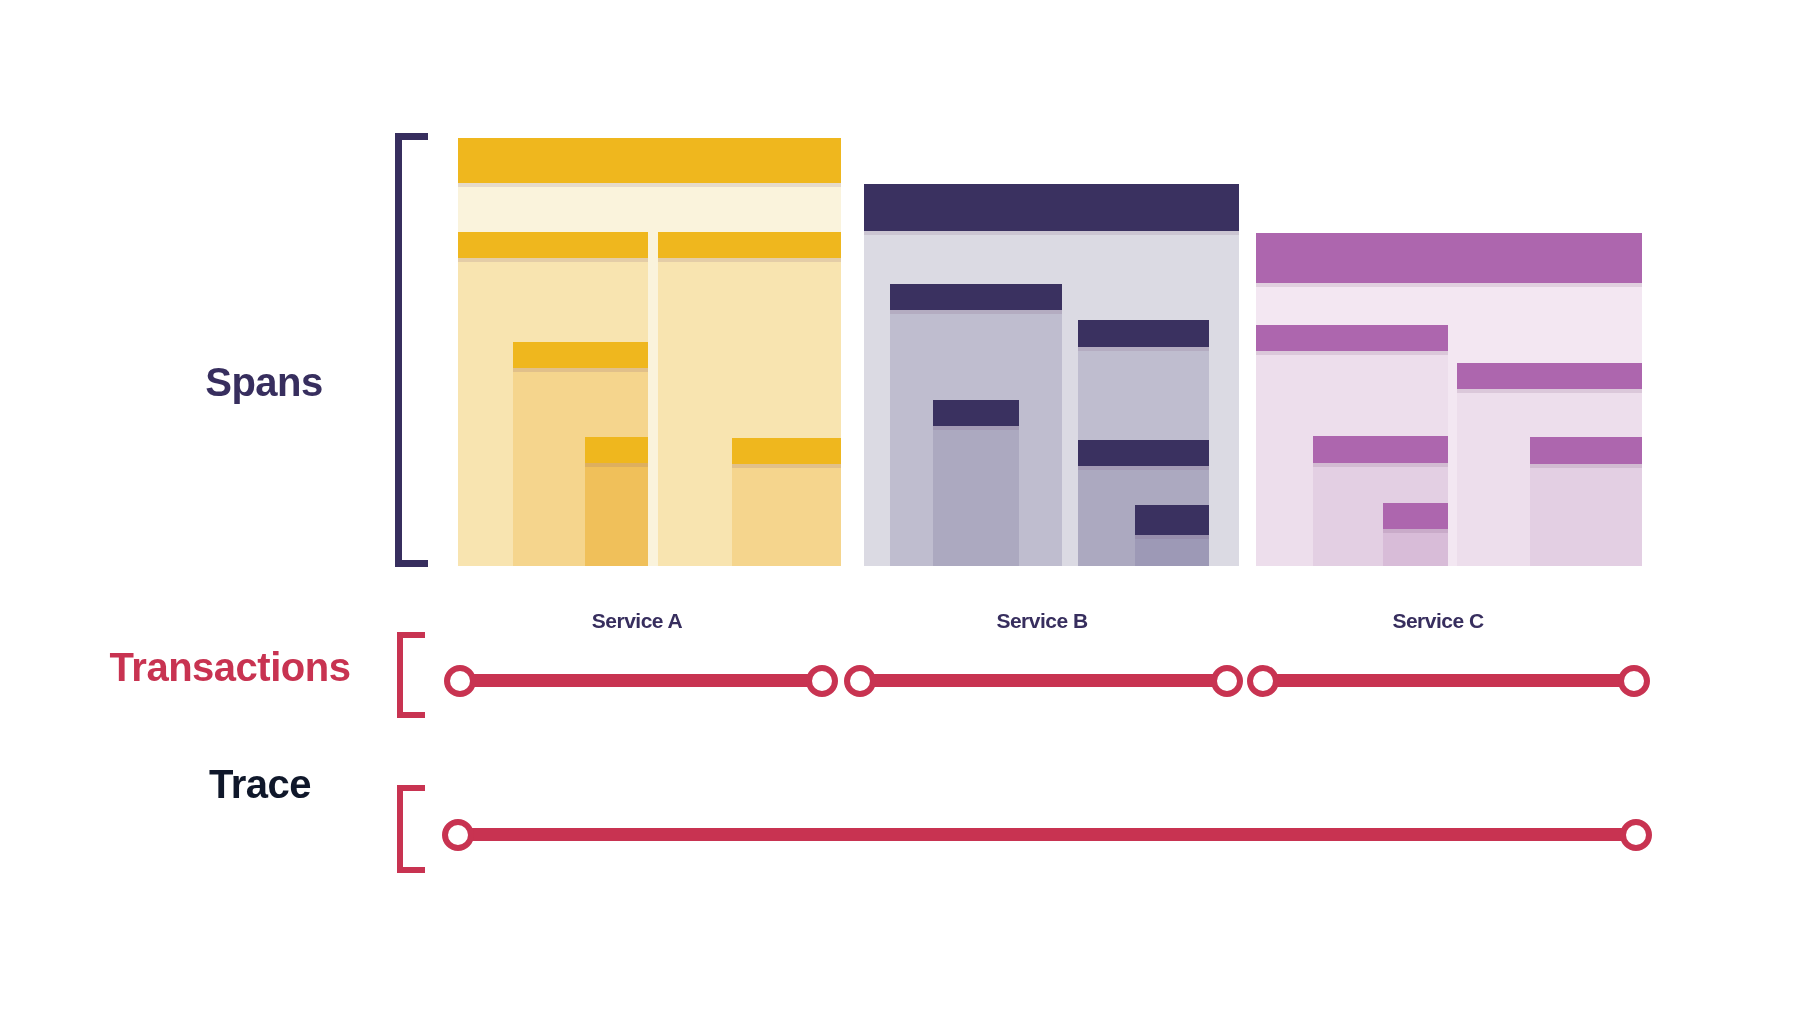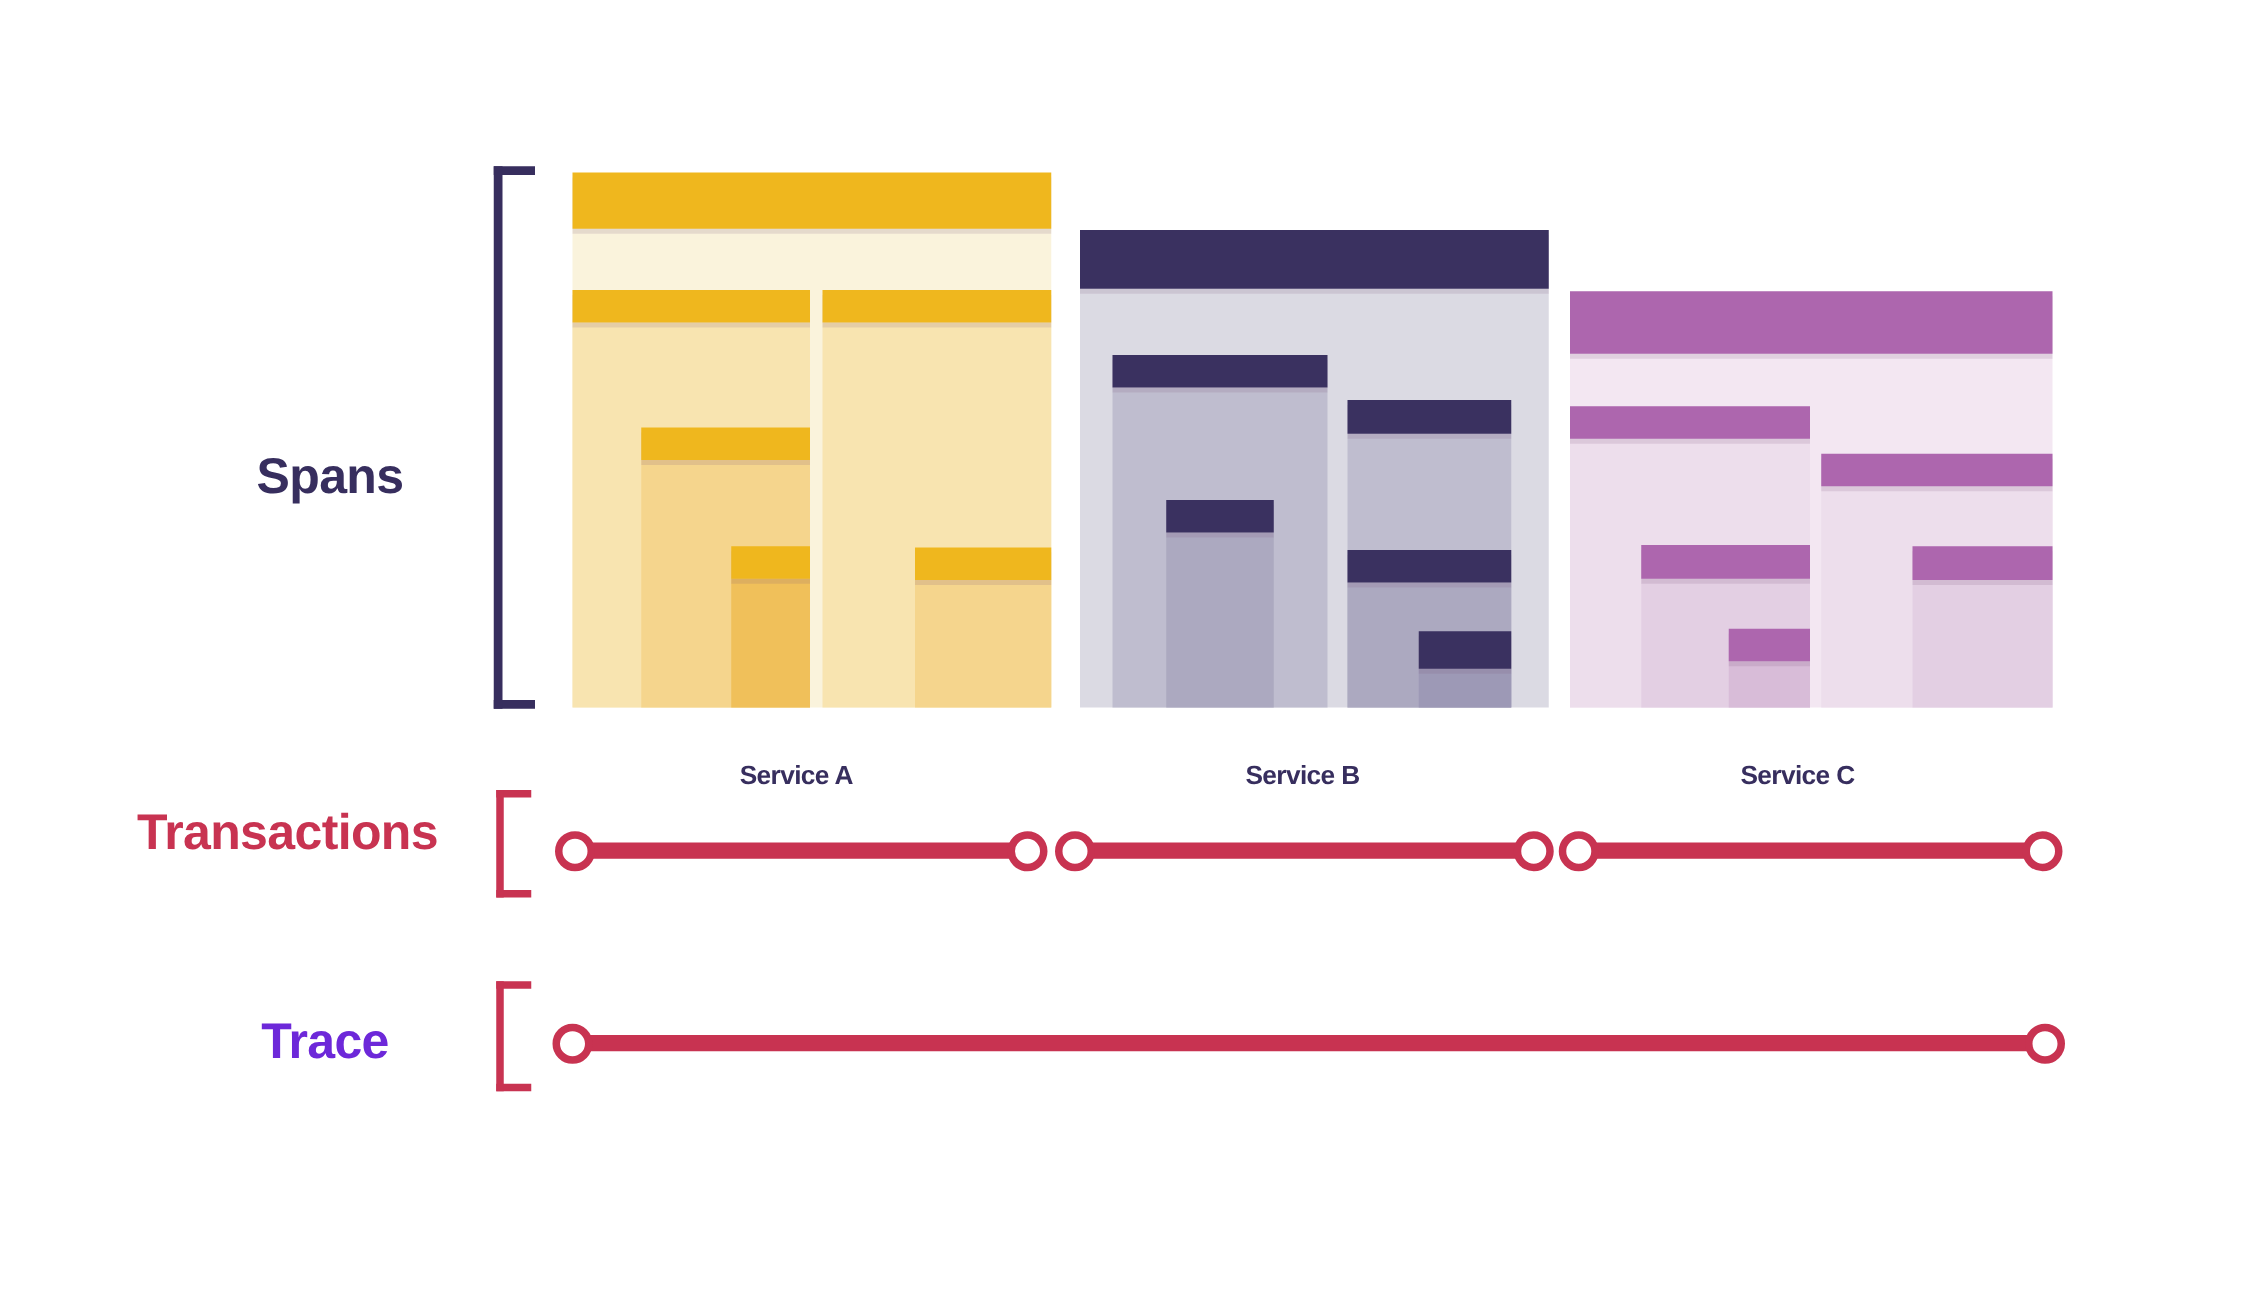--- a/index.html
+++ b/index.html
@@ -109,18 +109,18 @@
       <div class="tl-line" style="left: 1263px; top: 674px; width: 371px; height: 13px; background: rgb(200, 51, 81);"></div>
       <div class="tl-dot" style="left: 1247px; top: 665px; width: 32px; height: 32px; border-width: 6px; border-color: rgb(200, 51, 81);"></div>
       <div class="tl-dot" style="left: 1618px; top: 665px; width: 32px; height: 32px; border-width: 6px; border-color: rgb(200, 51, 81);"></div>
       <div class="tl-line" style="left: 458px; top: 828px; width: 1178px; height: 13px; background: rgb(200, 51, 81);"></div>
       <div class="tl-dot" style="left: 442px; top: 819px; width: 32px; height: 32px; border-width: 6px; border-color: rgb(200, 51, 81);"></div>
       <div class="tl-dot" style="left: 1620px; top: 819px; width: 32px; height: 32px; border-width: 6px; border-color: rgb(200, 51, 81);"></div>
     </div>
 
   <div class="row-label" style="left: 264px; top: 382px; color: rgb(55, 46, 94);">Spans</div>
   <div class="row-label" style="left: 230px; top: 667px; color: rgb(200, 51, 81);">Transactions</div>
-  <div class="row-label" style="left: 260px; top: 834px; color: #6d28d9; text-align: center;">Trace</div>
+  <div class="row-label" style="left: 260px; top: 784px; color: #0f172a; text-align: center;">Trace</div>
 
   <div class="service-label" style="left: 637px; top: 621px;">Service A</div>
   <div class="service-label" style="left: 1042px; top: 621px;">Service B</div>
   <div class="service-label" style="left: 1438px; top: 621px; text-align: right;">Service C</div>
 </div>
 
 </body></html>

